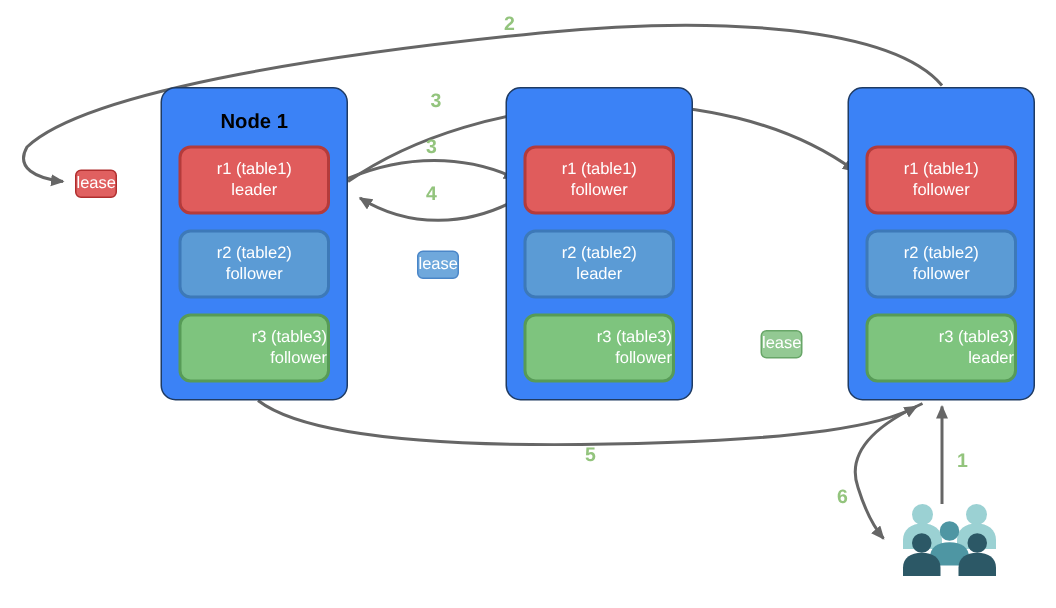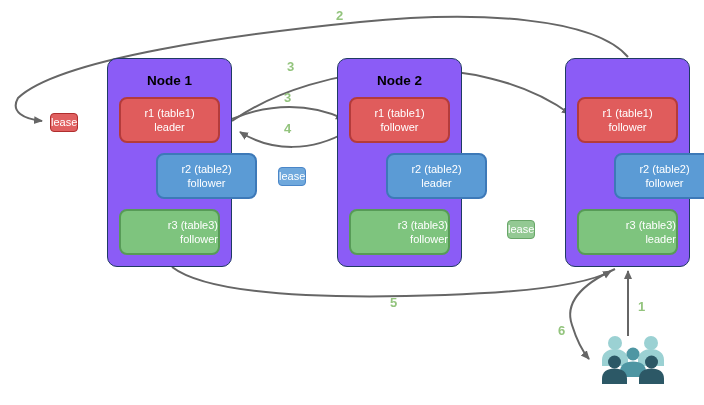--- a/index.html
+++ b/index.html
@@ -18,38 +18,38 @@
     position:relative; width:704px; height:405px; overflow:hidden;
     background:var(--background);
     font-family:"Liberation Sans", sans-serif;
   }
   .arrows{position:absolute; left:0; top:0; width:704px; height:405px;}
   .arrows path.flow{fill:none; stroke:var(--arrow); stroke-width:2;}
   .arrows .ah{fill:var(--arrow);}
 
   .node{
     position:absolute; top:58px; width:125px; height:209px;
-    background:#8b5cf6; border:1.5px solid var(--node-stroke); border-radius:10px;
+    background:#3b82f6; border:1.5px solid var(--node-stroke); border-radius:10px;
     box-sizing:border-box;
   }
   .node-title{
     position:absolute; left:0; right:0; top:14px; text-align:center;
     font-size:13.5px; font-weight:bold; color:#000;
   }
   .replica{
     position:absolute; left:11px; width:101px; height:46px;
     border-radius:8px; border:2px solid; box-sizing:border-box;
     color:#fff; font-size:11px; line-height:1.3; text-align:center;
     display:flex; flex-direction:column; justify-content:center;
   }
   .replica span{display:block;}
   .replica.red{background:var(--red-fill); border-color:var(--red-stroke);}
   .replica.blue{background:var(--blue-fill); border-color:var(--blue-stroke);}
   .replica.green{background:var(--green-fill); border-color:var(--green-stroke);}
-  .r1{top:38px;} .r2{top:94px;margin-left:37px;} .r3{top:150px;text-align:right;}
+  .r1{top:38px;} .r2{top:94px;} .r3{top:150px;text-align:right;}
 
   .lease{
     position:absolute; font-size:11px; color:#fff; line-height:1.2;
     padding:2px 0; border-radius:4px; border:1.5px solid; box-sizing:border-box;
   }
   .lease.red{left:50px; top:113px; background:var(--lease-red-fill); border-color:var(--lease-red-stroke);}
   .lease.blue{left:278px; top:167px; background:var(--lease-blue-fill); border-color:var(--lease-blue-stroke);}
   .lease.green{left:507px; top:220px; background:var(--lease-green-fill); border-color:var(--lease-green-stroke);}
 
   .step{
@@ -88,21 +88,20 @@
       <span>r2 (table2)</span>
       <span>follower</span>
     </div>
     <div class="replica green r3">
       <span>r3 (table3)</span>
       <span>follower</span>
     </div>
   </div>
 
   <div class="node" style="left:337px">
-    <div class="node-title">Node 2</div>
     <div class="replica red r1">
       <span>r1 (table1)</span>
       <span>follower</span>
     </div>
     <div class="replica blue r2">
       <span>r2 (table2)</span>
       <span>leader</span>
     </div>
     <div class="replica green r3">
       <span>r3 (table3)</span>

